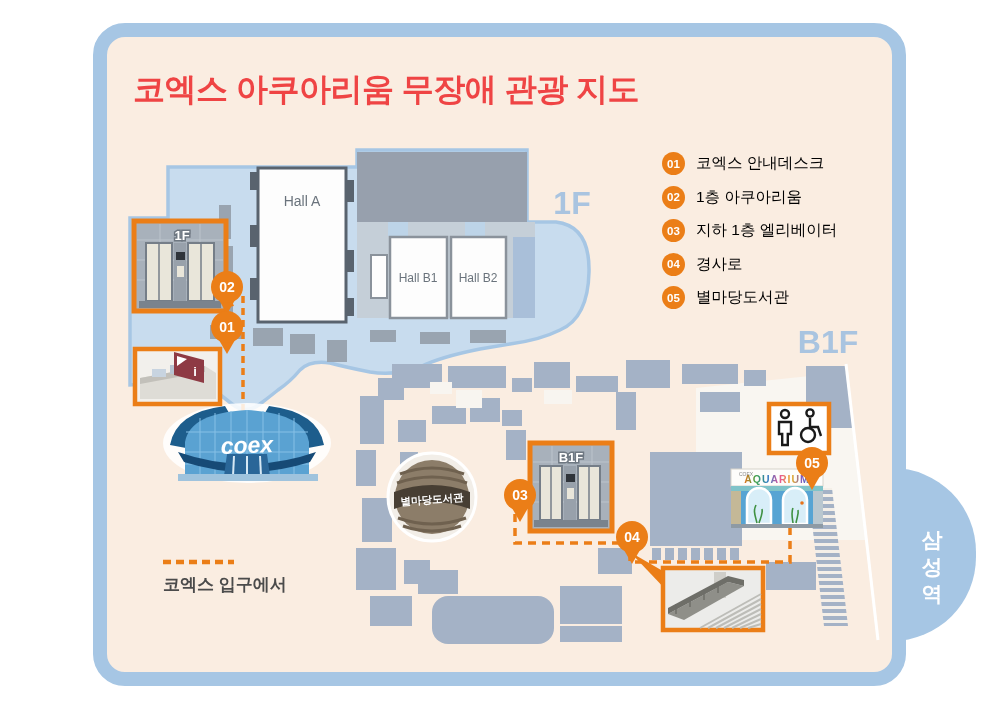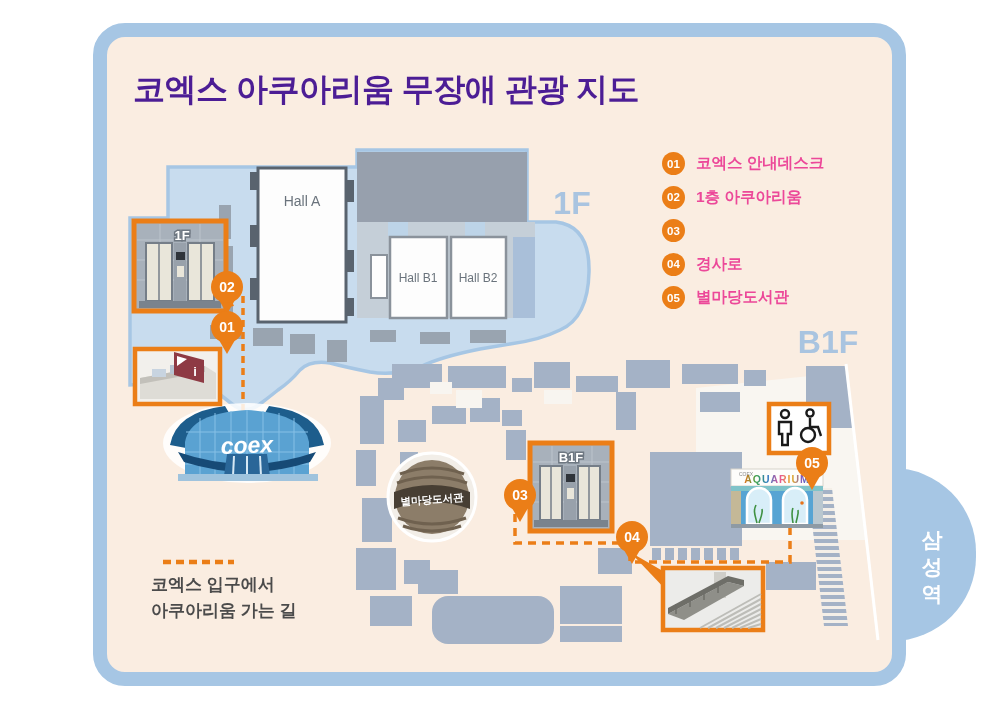--- a/index.html
+++ b/index.html
@@ -7,29 +7,29 @@
        font-family:"Liberation Sans","DejaVu Sans",sans-serif;}
   .stage{position:absolute;inset:0;}
   .station-tab{position:absolute;left:892px;top:468px;width:84px;height:173px;
        background:#a6c6e4;border-radius:0 90px 90px 0;display:flex;
        align-items:center;justify-content:center;}
   .station-tab span{writing-mode:vertical-rl;color:#ffffff;font-size:21px;
        font-weight:bold;letter-spacing:6px;padding-right:4px;}
   .card{position:absolute;left:93px;top:23px;width:785px;height:635px;
        background:#faede1;border:14px solid #a6c6e4;border-radius:32px;}
   .title{position:absolute;left:133px;top:68px;font-size:32px;font-weight:800;
-       color:#4c1d95;letter-spacing:-0.5px;margin:0;}
+       color:#ef4444;letter-spacing:-0.5px;margin:0;}
   .legend{position:absolute;left:662px;top:152px;display:flex;
        flex-direction:column;gap:10.5px;}
   .legend-row{display:flex;align-items:center;gap:11px;}
   .legend-num{width:23px;height:23px;border-radius:50%;background:#eb7e17;
        color:#fff;font-size:11.5px;font-weight:bold;display:flex;
        align-items:center;justify-content:center;flex:0 0 auto;}
-  .legend-label{font-size:15.5px;font-weight:700;color:#ec4899;white-space:nowrap;}
-  .route-legend{position:absolute;left:151px;top:572px;}
+  .legend-label{font-size:15.5px;font-weight:400;color:#000000;white-space:nowrap;}
+  .route-legend{position:absolute;left:163px;top:572px;}
   .route-legend .text{font-size:17px;font-weight:600;color:#4b4b4b;line-height:1.5;}
   svg.map{position:absolute;left:0;top:0;}
   svg text{font-family:"Liberation Sans","DejaVu Sans",sans-serif;}
 </style>
 </head>
 <body>
 
 <div class="stage">
 
   <div class="station-tab">
@@ -348,31 +348,31 @@
     <div class="legend-row">
       <span class="legend-num">01</span>
       <span class="legend-label">코엑스 안내데스크</span>
     </div>
     <div class="legend-row">
       <span class="legend-num">02</span>
       <span class="legend-label">1층 아쿠아리움</span>
     </div>
     <div class="legend-row">
       <span class="legend-num">03</span>
+      <span class="legend-label">지하 1층 엘리베이터</span>
     </div>
     <div class="legend-row">
       <span class="legend-num">04</span>
       <span class="legend-label">경사로</span>
     </div>
     <div class="legend-row">
       <span class="legend-num">05</span>
       <span class="legend-label">별마당도서관</span>
     </div>
   </div>
 
   <div class="route-legend">
     <div class="text">
       <div>코엑스 입구에서</div>
-      <div>아쿠아리움 가는 길</div>
     </div>
   </div>
 
 </div>
 
 </body></html>

